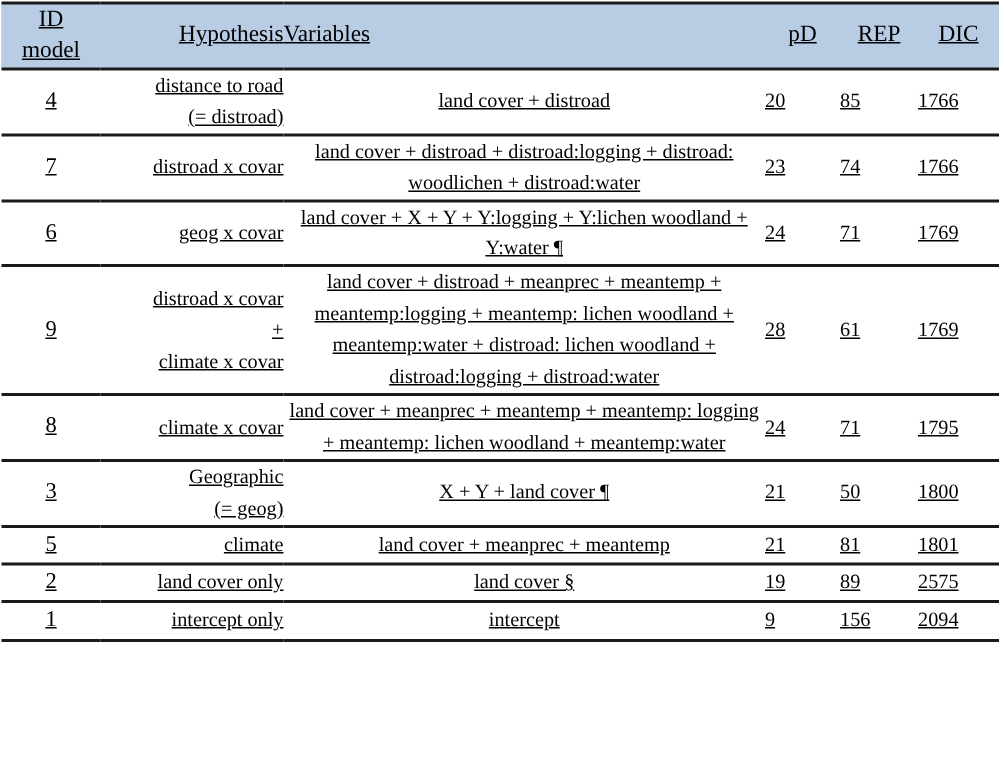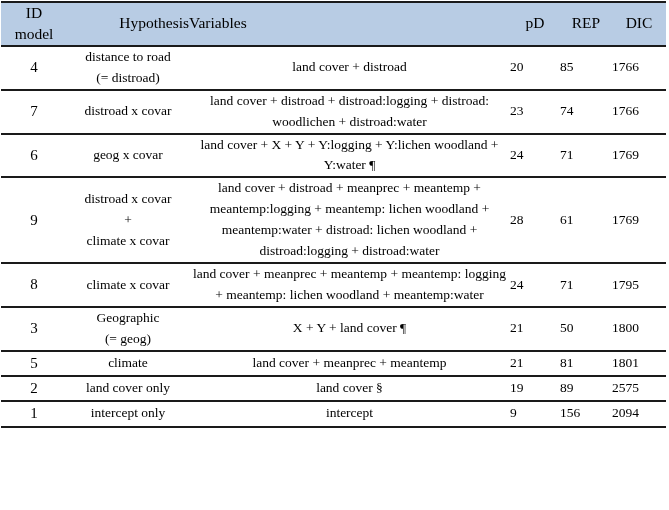--- a/index.html
+++ b/index.html
@@ -14,20 +14,21 @@
     font-family: "Liberation Serif", "DejaVu Serif", serif;
     color: #000000;
   }
 
   #table-wrap {
     position: relative;
     width: 669px;
     height: 510px;
     box-sizing: border-box;
     padding: 0;
+    text-decoration: underline;
   }
 
   table.model-table {
     border-collapse: collapse;
     table-layout: fixed;
     width: 665px;
     margin-left: 1px;
     margin-top: 1px;
     background: #ffffff;
   }
@@ -91,21 +92,21 @@
   }
   td.c-id {
     text-align: center;
     font-weight: bold;
     font-size: 15px;
     border-right: 2.5px solid #1a1a1a;
     border-left: 2px solid #1a1a1a;
     padding: 4px 2px;
   }
   td.c-hyp {
-    text-align: center;
+    text-align: right;
     padding: 6px 4px 6px 9px;
     margin-left: 13px;
   }
   td.c-var {
     text-align: left;
     padding: 6px 8px 6px 6px;
     border-left: 1px solid #d8d8d8;
   }
   td.c-num {
     text-align: left;

